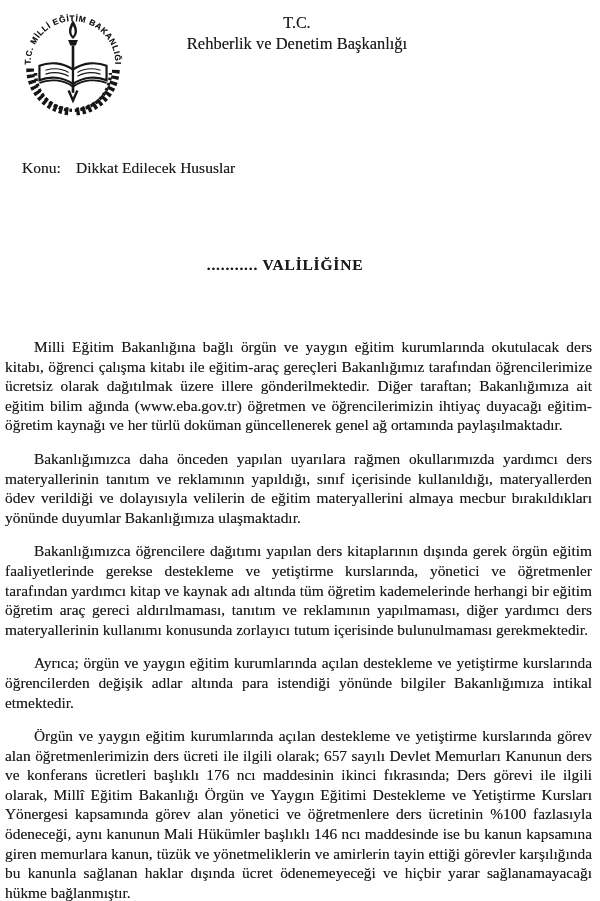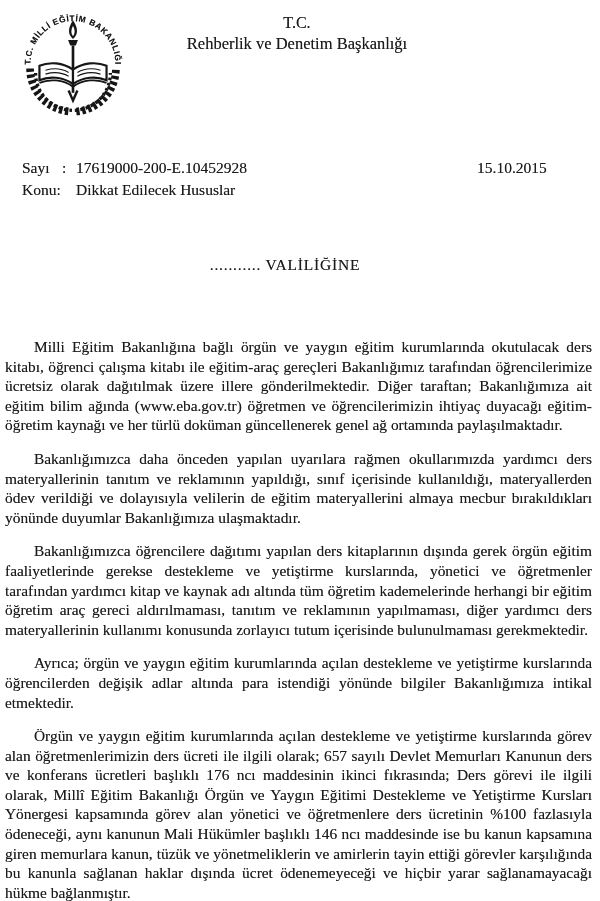--- a/index.html
+++ b/index.html
@@ -35,21 +35,21 @@
   }
   .meta-row { position:relative; white-space:nowrap; }
   .meta-label { display:inline-block; }
   .sayi-label { width:40px; }
   .meta-sep { display:inline-block; width:14px; }
   .doc-date { position:absolute; left:455px; top:0; }
   
   .addressee {
     position:absolute; top:256px; left:0; right:30px;
     text-align:center;
-    font-size:15.5px; letter-spacing:.8px;
+    font-size:15.5px; letter-spacing:.8px;font-weight:bold;
   }
   
   .body {
     position:absolute; top:297px; left:5px; right:8px;
     font-size:15.4px; line-height:19.6px;
     text-align:justify;
     margin-top:40px;
   }
   .body p { text-indent:29px; margin:0 0 14px 0; }
 </style>
@@ -87,24 +87,20 @@
     </svg>
   </div>
 
   <div class="head-text">
     <div class="head-tc">T.C.</div>
     <div class="head-dept">Rehberlik ve Denetim Başkanlığı</div>
   </div>
 
   <div class="meta">
     <div class="meta-row">
-      <span class="meta-label sayi-label">Sayı</span><span class="meta-sep">:</span><span>17619000-200-E.10452928</span>
-      <span class="doc-date">15.10.2015</span>
-    </div>
-    <div class="meta-row">
       <span class="meta-label" style="width:54px">Konu:</span><span>Dikkat Edilecek Hususlar</span>
     </div>
   </div>
 
   <div class="addressee">........... VALİLİĞİNE</div>
 
   <div class="body">
       <p>Milli Eğitim Bakanlığına bağlı örgün ve yaygın eğitim kurumlarında okutulacak ders kitabı, öğrenci çalışma kitabı ile eğitim-araç gereçleri Bakanlığımız tarafından öğrencilerimize ücretsiz olarak dağıtılmak üzere illere gönderilmektedir. Diğer taraftan; Bakanlığımıza ait eğitim bilim ağında (www.eba.gov.tr) öğretmen ve öğrencilerimizin ihtiyaç duyacağı eğitim-öğretim kaynağı ve her türlü doküman güncellenerek genel ağ ortamında paylaşılmaktadır.</p>
       <p>Bakanlığımızca daha önceden yapılan uyarılara rağmen okullarımızda yardımcı ders materyallerinin tanıtım ve reklamının yapıldığı, sınıf içerisinde kullanıldığı, materyallerden ödev verildiği ve dolayısıyla velilerin de eğitim materyallerini almaya mecbur bırakıldıkları yönünde duyumlar Bakanlığımıza ulaşmaktadır.</p>
       <p>Bakanlığımızca öğrencilere dağıtımı yapılan ders kitaplarının dışında gerek örgün eğitim faaliyetlerinde gerekse destekleme ve yetiştirme kurslarında, yönetici ve öğretmenler tarafından yardımcı kitap ve kaynak adı altında tüm öğretim kademelerinde herhangi bir eğitim öğretim araç gereci aldırılmaması, tanıtım ve reklamının yapılmaması, diğer yardımcı ders materyallerinin kullanımı konusunda zorlayıcı tutum içerisinde bulunulmaması gerekmektedir.</p>

